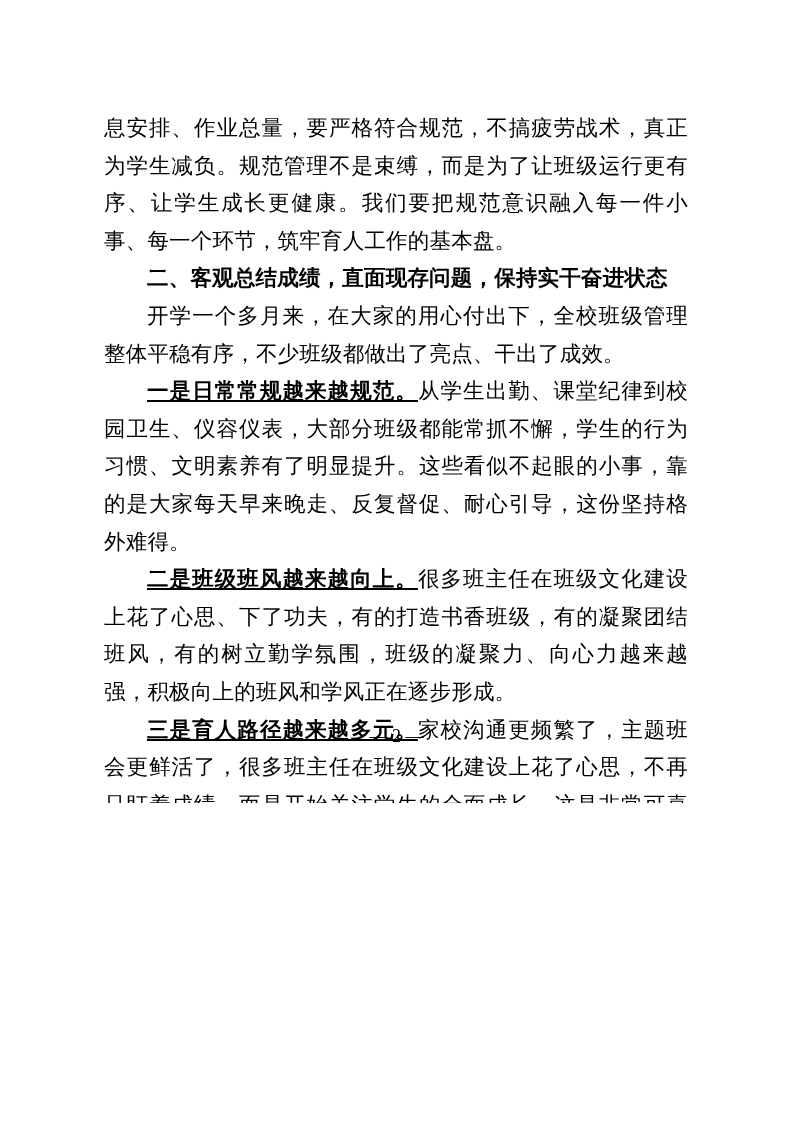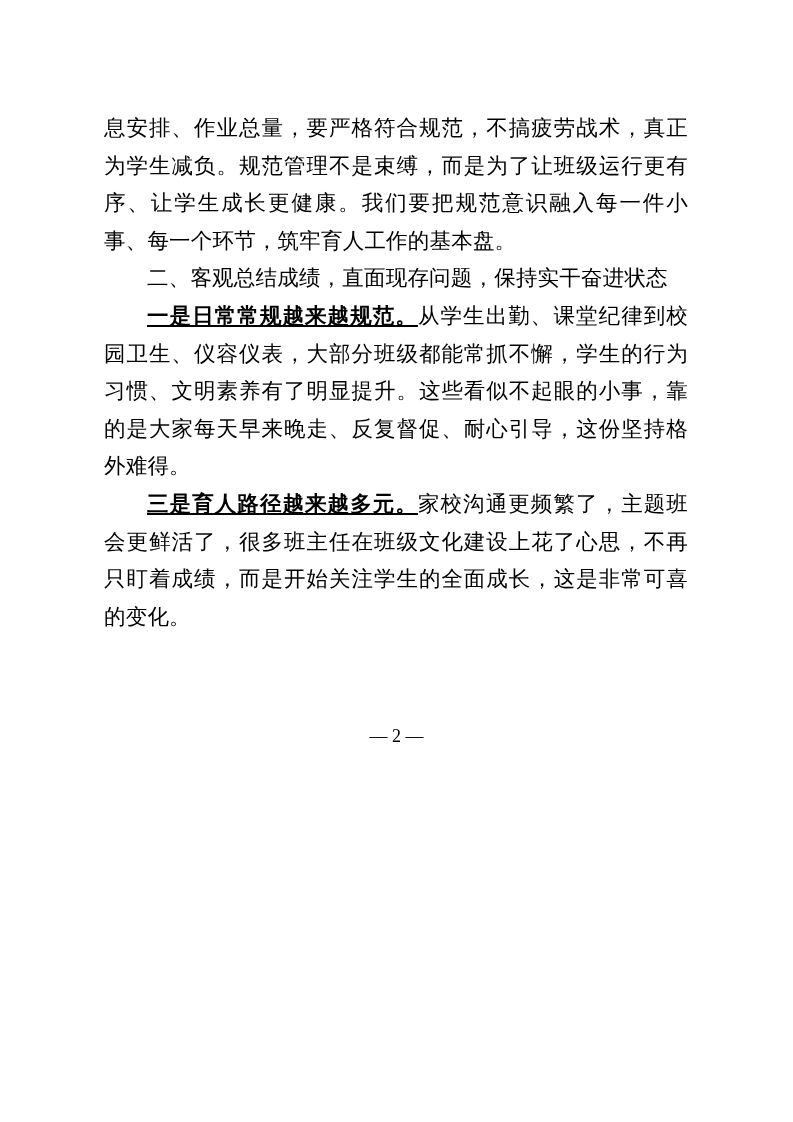--- a/index.html
+++ b/index.html
@@ -24,21 +24,21 @@
     font-size: 21.5px;
     line-height: 37.6px;
     text-align: justify;
     text-indent: 2em;
     letter-spacing: 0.2px;
   }
   .content p.para.no-indent {
     text-indent: 0;
   }
   .content p.heading {
-    font-weight: normal;
+    font-weight: bold;
   }
   .lead {
     font-weight: bold;
     text-decoration: underline;
   }
   .page-footer {
     position: absolute;
     left: 0;
     bottom: 56px;
     width: 100%;
@@ -51,23 +51,25 @@
 </head>
 <body>
 
 <div class="page">
   <div class="content">
 
     <p class="para no-indent"><span>息安排、作业总量，要严格符合规范，不搞疲劳战术，真正为学生减负。规范管理不是束缚，而是为了让班级运行更有序、让学生成长更健康。我们要把规范意识融入每一件小事、每一个环节，筑牢育人工作的基本盘。</span></p>
 
     <p class="para heading"><span>二、客观总结成绩，直面现存问题，保持实干奋进状态</span></p>
 
+    <p class="para"><span>开学一个多月来，在大家的用心付出下，全校班级管理整体平稳有序，不少班级都做出了亮点、干出了成效。</span></p>
 
     <p class="para"><span class="lead">一是日常常规越来越规范。</span><span>从学生出勤、课堂纪律到校园卫生、仪容仪表，大部分班级都能常抓不懈，学生的行为习惯、文明素养有了明显提升。这些看似不起眼的小事，靠的是大家每天早来晚走、反复督促、耐心引导，这份坚持格外难得。</span></p>
 
+    <p class="para"><span class="lead">二是班级班风越来越向上。</span><span>很多班主任在班级文化建设上花了心思、下了功夫，有的打造书香班级，有的凝聚团结班风，有的树立勤学氛围，班级的凝聚力、向心力越来越强，积极向上的班风和学风正在逐步形成。</span></p>
 
     <p class="para"><span class="lead">三是育人路径越来越多元。</span><span>家校沟通更频繁了，主题班会更鲜活了，很多班主任在班级文化建设上花了心思，不再只盯着成绩，而是开始关注学生的全面成长，这是非常可喜的变化。</span></p>
 
 
 
 
   </div>
 
   <div class="page-footer">
     <span>— 2 —</span>

